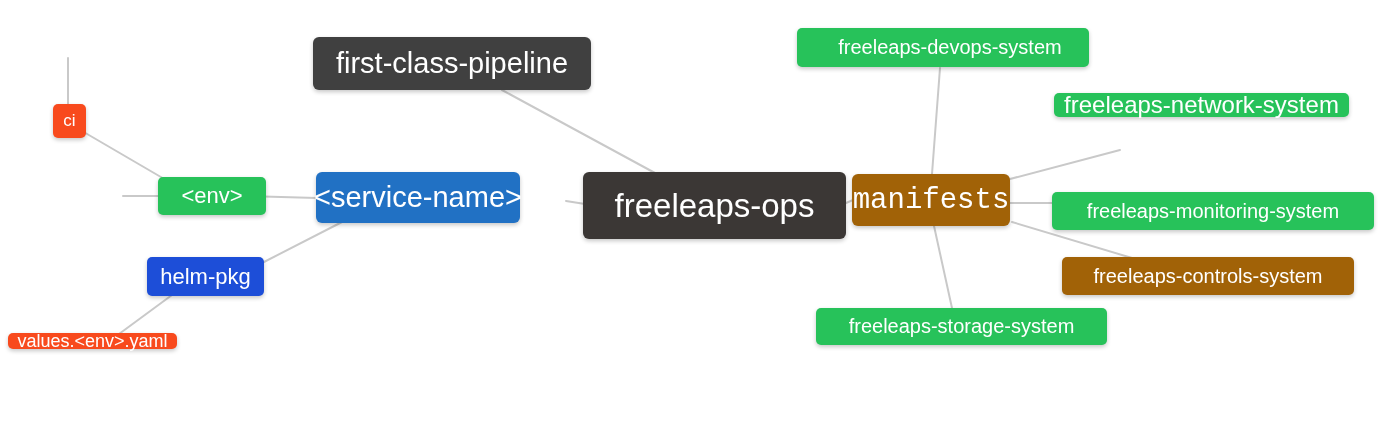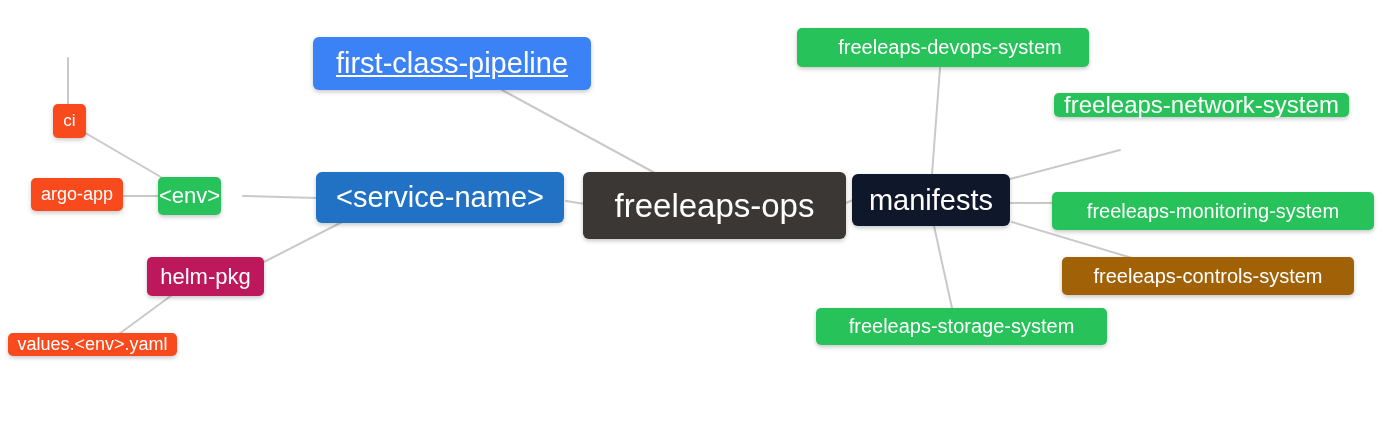--- a/index.html
+++ b/index.html
@@ -20,25 +20,25 @@
     box-shadow:0 2px 4px rgba(0,0,0,0.22);
     white-space:nowrap;
     cursor:pointer;
     box-sizing:border-box;
     padding:0 10px;
   }
   
   #n-jenkinsfile {left:20px;  top:26px;  width:94px;  height:32px; font-size:14px;}
   #n-ci          {left:53px;  top:104px; width:33px;  height:34px; font-size:17px;}
   #n-argo-app    {left:31px;  top:178px; width:92px;  height:33px; font-size:18px;}
-  #n-env         {left:158px; top:177px; width:63px;  height:38px; font-size:22px;}
+  #n-env         {left:158px; top:177px; width:108px;  height:38px; font-size:22px;}
   #n-helm-pkg    {left:147px; top:257px; width:117px; height:39px; font-size:22px;}
-  #n-values      {left:8px;   top:333px; width:169px; height:23px; font-size:18px;}
+  #n-values      {left:8px;   top:333px; width:169px; height:16px; font-size:18px;}
   #n-fcp         {left:313px; top:37px;  width:278px; height:53px; font-size:29px; border-radius:6px;}
-  #n-service     {left:316px; top:172px; width:248px; height:51px; font-size:29px; border-radius:6px;}
+  #n-service     {left:316px; top:172px; width:204px; height:51px; font-size:29px; border-radius:6px;}
   #n-root        {left:583px; top:172px; width:263px; height:67px; font-size:33px; border-radius:6px;}
   #n-manifests   {left:852px; top:174px; width:158px; height:52px; font-size:29px; border-radius:6px;}
   #n-devops      {left:797px; top:28px;  width:292px; height:39px; font-size:20px;padding-left:24px;}
   #n-network     {left:1054px;top:93px; width:295px; height:24px; font-size:24px;}
   #n-monitoring  {left:1052px;top:192px; width:322px; height:38px; font-size:20px;}
   #n-controls    {left:1062px;top:257px; width:292px; height:38px; font-size:20px;}
   #n-storage     {left:816px; top:308px; width:291px; height:37px; font-size:20px;}
 </style>
 </head>
 <body>
@@ -56,27 +56,26 @@
     <line x1="566" y1="201" x2="585" y2="204" style="stroke: rgb(201, 201, 201);"></line>
     <line x1="846" y1="203" x2="853" y2="200" style="stroke: rgb(201, 201, 201);"></line>
     <line x1="932" y1="174" x2="940" y2="68" style="stroke: rgb(201, 201, 201);"></line>
     <line x1="1010" y1="179" x2="1120" y2="150" style="stroke: rgb(201, 201, 201);"></line>
     <line x1="1010" y1="203" x2="1052" y2="203" style="stroke: rgb(201, 201, 201);"></line>
     <line x1="1012" y1="222" x2="1132" y2="258" style="stroke: rgb(201, 201, 201);"></line>
     <line x1="934" y1="226" x2="952" y2="308" style="stroke: rgb(201, 201, 201);"></line>
   </svg>
 
   <div class="node" id="n-ci" style="background: rgb(248, 74, 29);">ci</div>
-  <div class="node" id="n-argo-app" style="background: rgb(248, 74, 29);">argo-app</div>
   <div class="node" id="n-env" style="background: rgb(39, 194, 90);">&lt;env&gt;</div>
-  <div class="node" id="n-helm-pkg" style="background: #be185d;">helm-pkg</div>
+  <div class="node" id="n-helm-pkg" style="background: #1d4ed8;">helm-pkg</div>
   <div class="node" id="n-values" style="background: rgb(248, 74, 29);">values.&lt;env&gt;.yaml</div>
-  <div class="node" id="n-fcp" style="background: #3b82f6; text-decoration: underline;">first-class-pipeline</div>
+  <div class="node" id="n-fcp" style="background: #404040;">first-class-pipeline</div>
   <div class="node" id="n-service" style="background: rgb(33, 113, 196);">&lt;service-name&gt;</div>
   <div class="node" id="n-root" style="background: rgb(59, 55, 53); text-align: center;">freeleaps-ops</div>
-  <div class="node" id="n-manifests" style="background: #0f172a;">manifests</div>
+  <div class="node" id="n-manifests" style="background: #a16207; font-family: Liberation Mono, monospace;">manifests</div>
   <div class="node" id="n-devops" style="background: rgb(39, 194, 90);">freeleaps-devops-system</div>
   <div class="node" id="n-network" style="background: rgb(39, 194, 90);">freeleaps-network-system</div>
   <div class="node" id="n-monitoring" style="background: rgb(39, 194, 90);">freeleaps-monitoring-system</div>
   <div class="node" id="n-controls" style="background: #a16207;">freeleaps-controls-system</div>
   <div class="node" id="n-storage" style="background: rgb(39, 194, 90);">freeleaps-storage-system</div>
 
 </div>
 
 </body></html>

